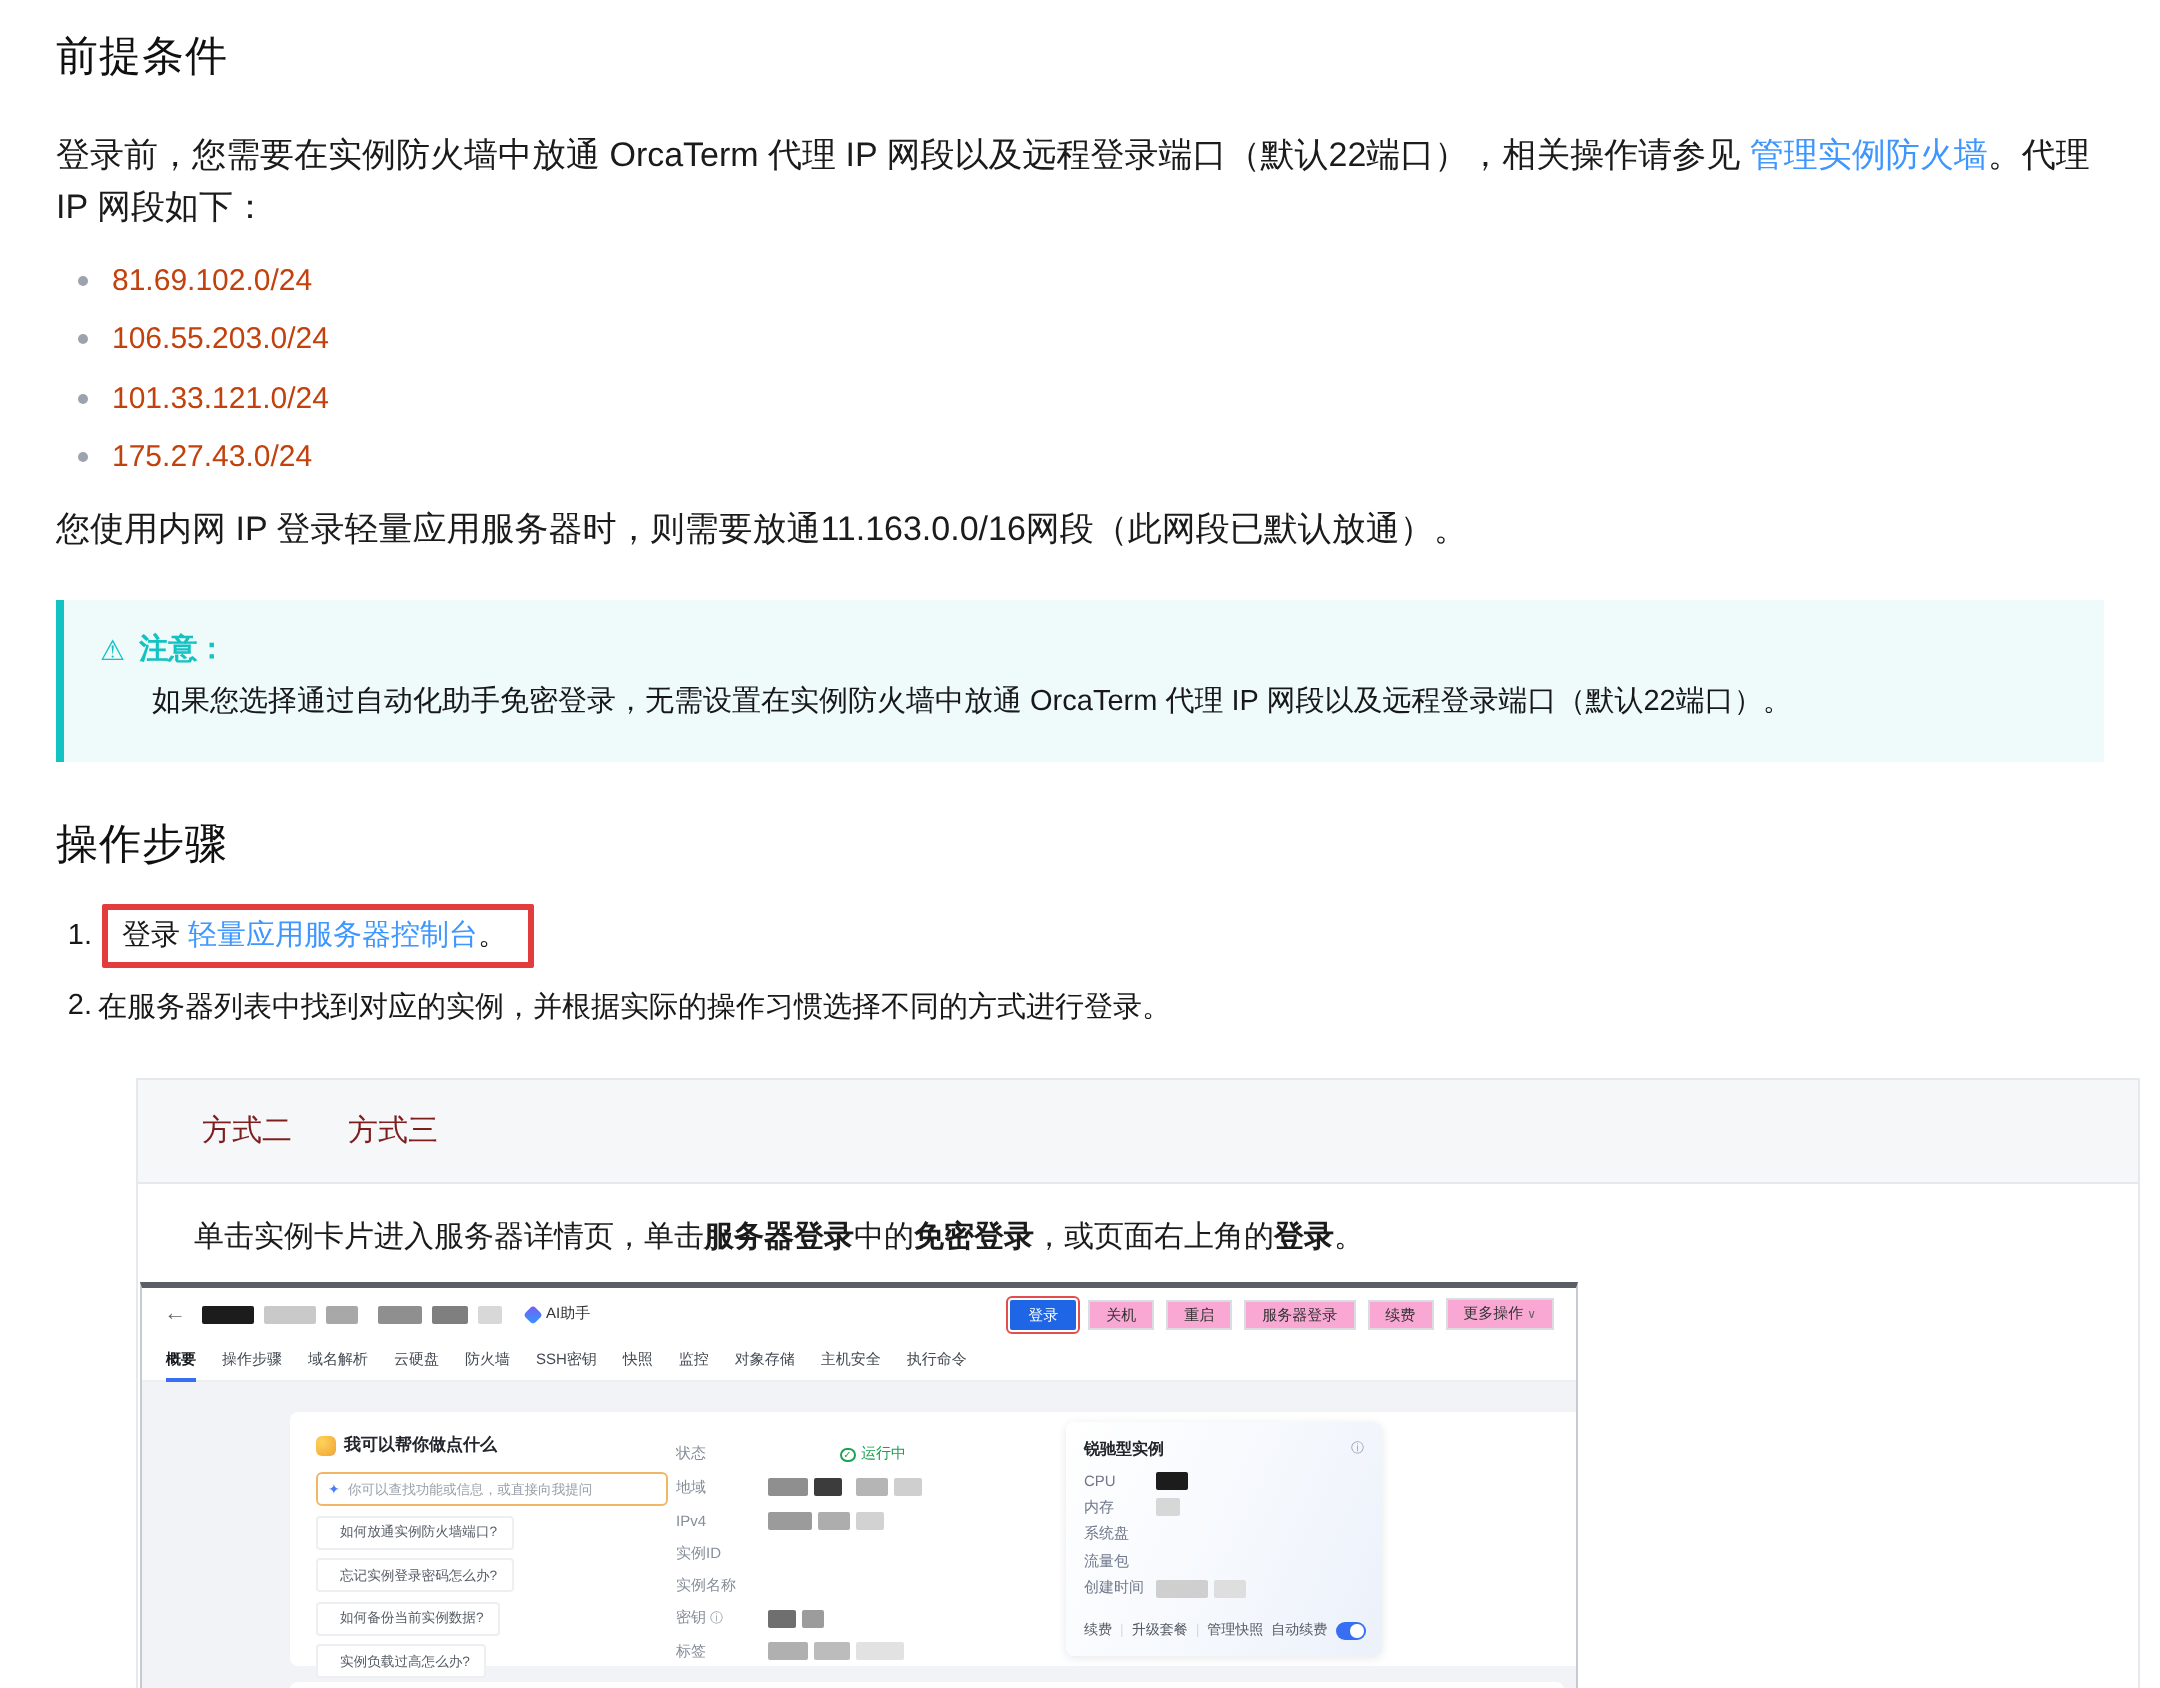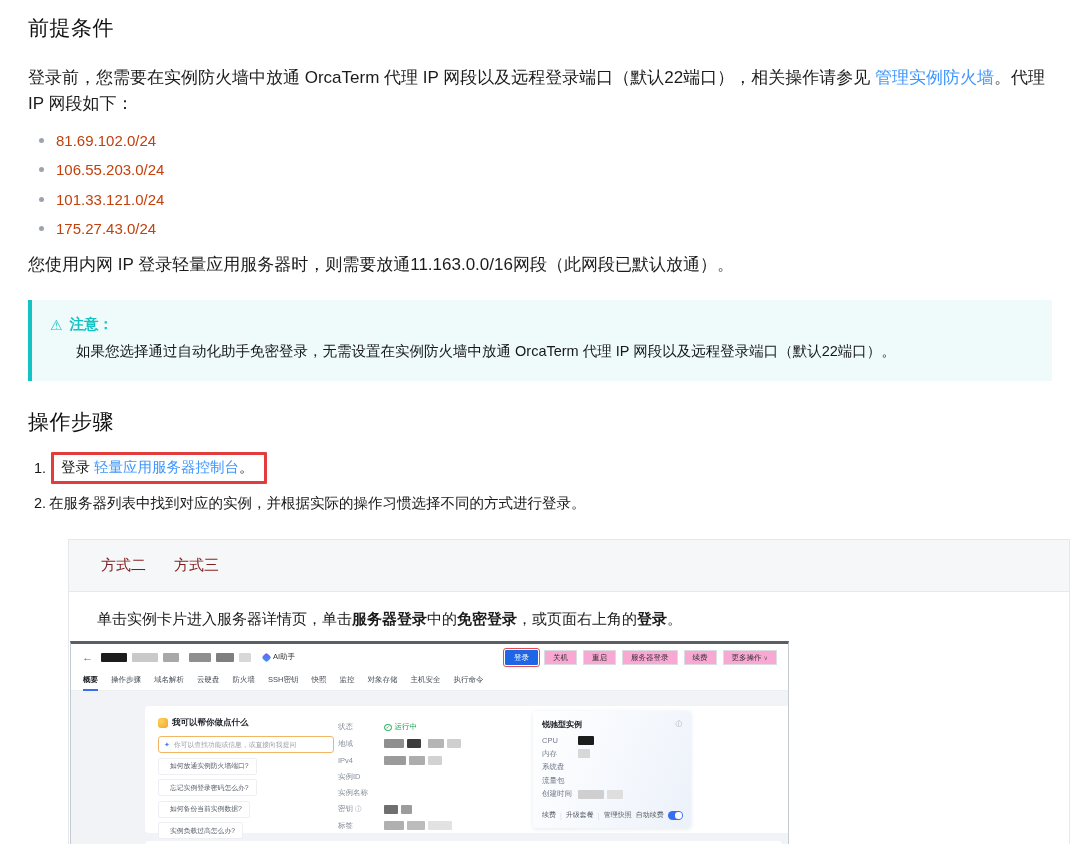--- a/index.html
+++ b/index.html
@@ -82,21 +82,21 @@
   .as-input { margin-top:7px; height:17px; border:1px solid #F2B765; border-radius:3px; display:flex; align-items:center; gap:4px; padding:0 5px; font-size:6.8px; color:#9aa0aa; background:#fff; }
   .spark { color:#4A7DF7; font-size:7px; }
   .faq { margin-top:4.5px; width:fit-content; border:1px solid #EDEFF3; border-radius:2px; padding:2.5px 7px; font-size:6.8px; color:#565c66; display:flex; align-items:center; gap:4px; background:#fff; }
   .faq .spark { color:#8A94A6; font-size:6px; }
 
   
   .info-col { position:absolute; left:193px; top:13px; font-size:7.5px; color:#878e9a; }
   .irow { display:flex; align-items:center; height:16.4px; }
   .ilabel { width:46px; display:flex; align-items:center; gap:2px; }
   .ival { display:flex; align-items:center; gap:3px; }
-  .status { color:var(--status_green,#17A350); display:flex; align-items:center; gap:3px; }
+  .status { color:var(--status_green,#17A350); display:flex; align-items:center; gap:3px;margin-left:36px; }
   .scheck { width:7.5px; height:7.5px; border:1px solid var(--status_green,#17A350); border-radius:50%;
             font-size:5px; display:flex; align-items:center; justify-content:center; color:var(--status_green,#17A350); }
   .inf { color:#9AA1AD; font-size:6.5px; font-weight:400; }
 
   
   .plan-card { position:absolute; left:388px; top:5px; width:158px; height:117px; border-radius:4px;
                background:linear-gradient(115deg,#FFFFFF 0%,#F5F8FD 55%,#ECF1FA 100%);
                box-shadow:0 1px 4px rgba(80,90,110,.14); padding:8px 9px; font-size:7.5px; color:#70788a; }
   .plan-title { display:flex; justify-content:space-between; align-items:center; font-size:8px; font-weight:700; color:#22252b; margin-bottom:3px; }
   .prow { display:flex; align-items:center; height:13.6px; }

